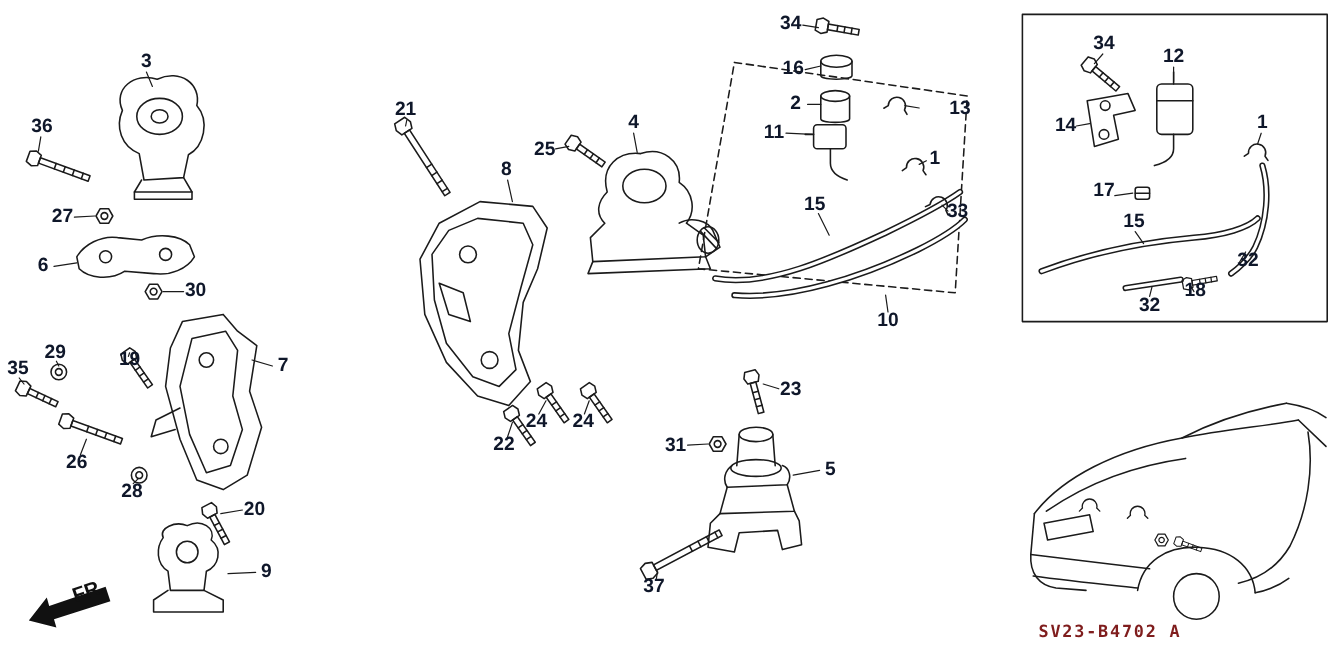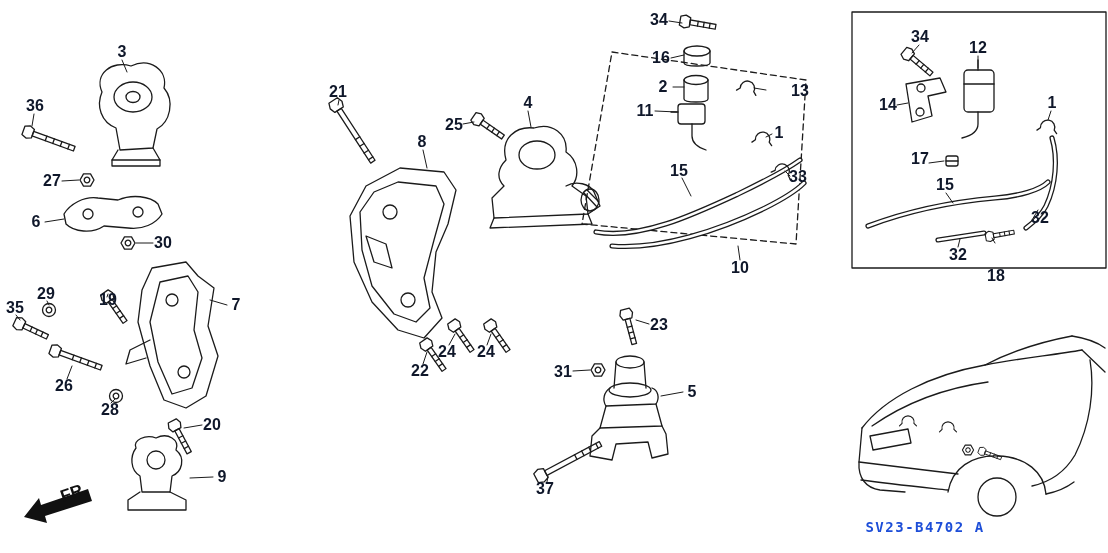--- a/index.html
+++ b/index.html
@@ -18,21 +18,21 @@
   }
   .fr-label {
     position:absolute; left:74px; top:493px;
     transform:translate(-50%,-50%) rotate(-19deg);
     font-weight:bold; font-size:17px; color:#111;
   }
   .diagram-code {
     position:absolute; left:925px; top:527px;
     transform:translate(-50%,-50%);
     font-family:"DejaVu Sans Mono", monospace;
-    font-weight:bold; font-size:14px; letter-spacing:1.5px; color:#1d4ed8;
+    font-weight:bold; font-size:14px; letter-spacing:1.5px; color:#7f1d1d;
     white-space:nowrap;
   }
   .ln { fill:none; stroke:#1b1b1b; stroke-width:1.3; stroke-linecap:round; stroke-linejoin:round; }
   .hoseO { fill:none; stroke:#1b1b1b; stroke-width:5.2; stroke-linecap:round; }
   .hoseI { fill:none; stroke:#ffffff; stroke-width:2.6; stroke-linecap:round; }
   .dashedbox { stroke-dasharray:6 4; }
 </style>
 </head>
 <body>
 
@@ -316,20 +316,20 @@
       <div class="callout" style="left: 679px; top: 171px;">15</div>
       <div class="callout" style="left: 798px; top: 177px;">33</div>
       <div class="callout" style="left: 740px; top: 268px;">10</div>
       <div class="callout" style="left: 920px; top: 37px;">34</div>
       <div class="callout" style="left: 978px; top: 48px;">12</div>
       <div class="callout" style="left: 888px; top: 105px;">14</div>
       <div class="callout" style="left: 1052px; top: 103px;">1</div>
       <div class="callout" style="left: 920px; top: 159px;">17</div>
       <div class="callout" style="left: 945px; top: 185px;">15</div>
       <div class="callout" style="left: 1040px; top: 218px;">32</div>
-      <div class="callout" style="left: 996px; top: 243px; margin-top: 33px;">18</div>
+      <div class="callout" style="left: 996px; top: 243px;">18</div>
       <div class="callout" style="left: 958px; top: 255px;">32</div>
     </div>
 
 <div class="fr-label">FR.</div>
 <div class="diagram-code">SV23-B4702 A</div>
 
 </div>
 
 </body></html>

